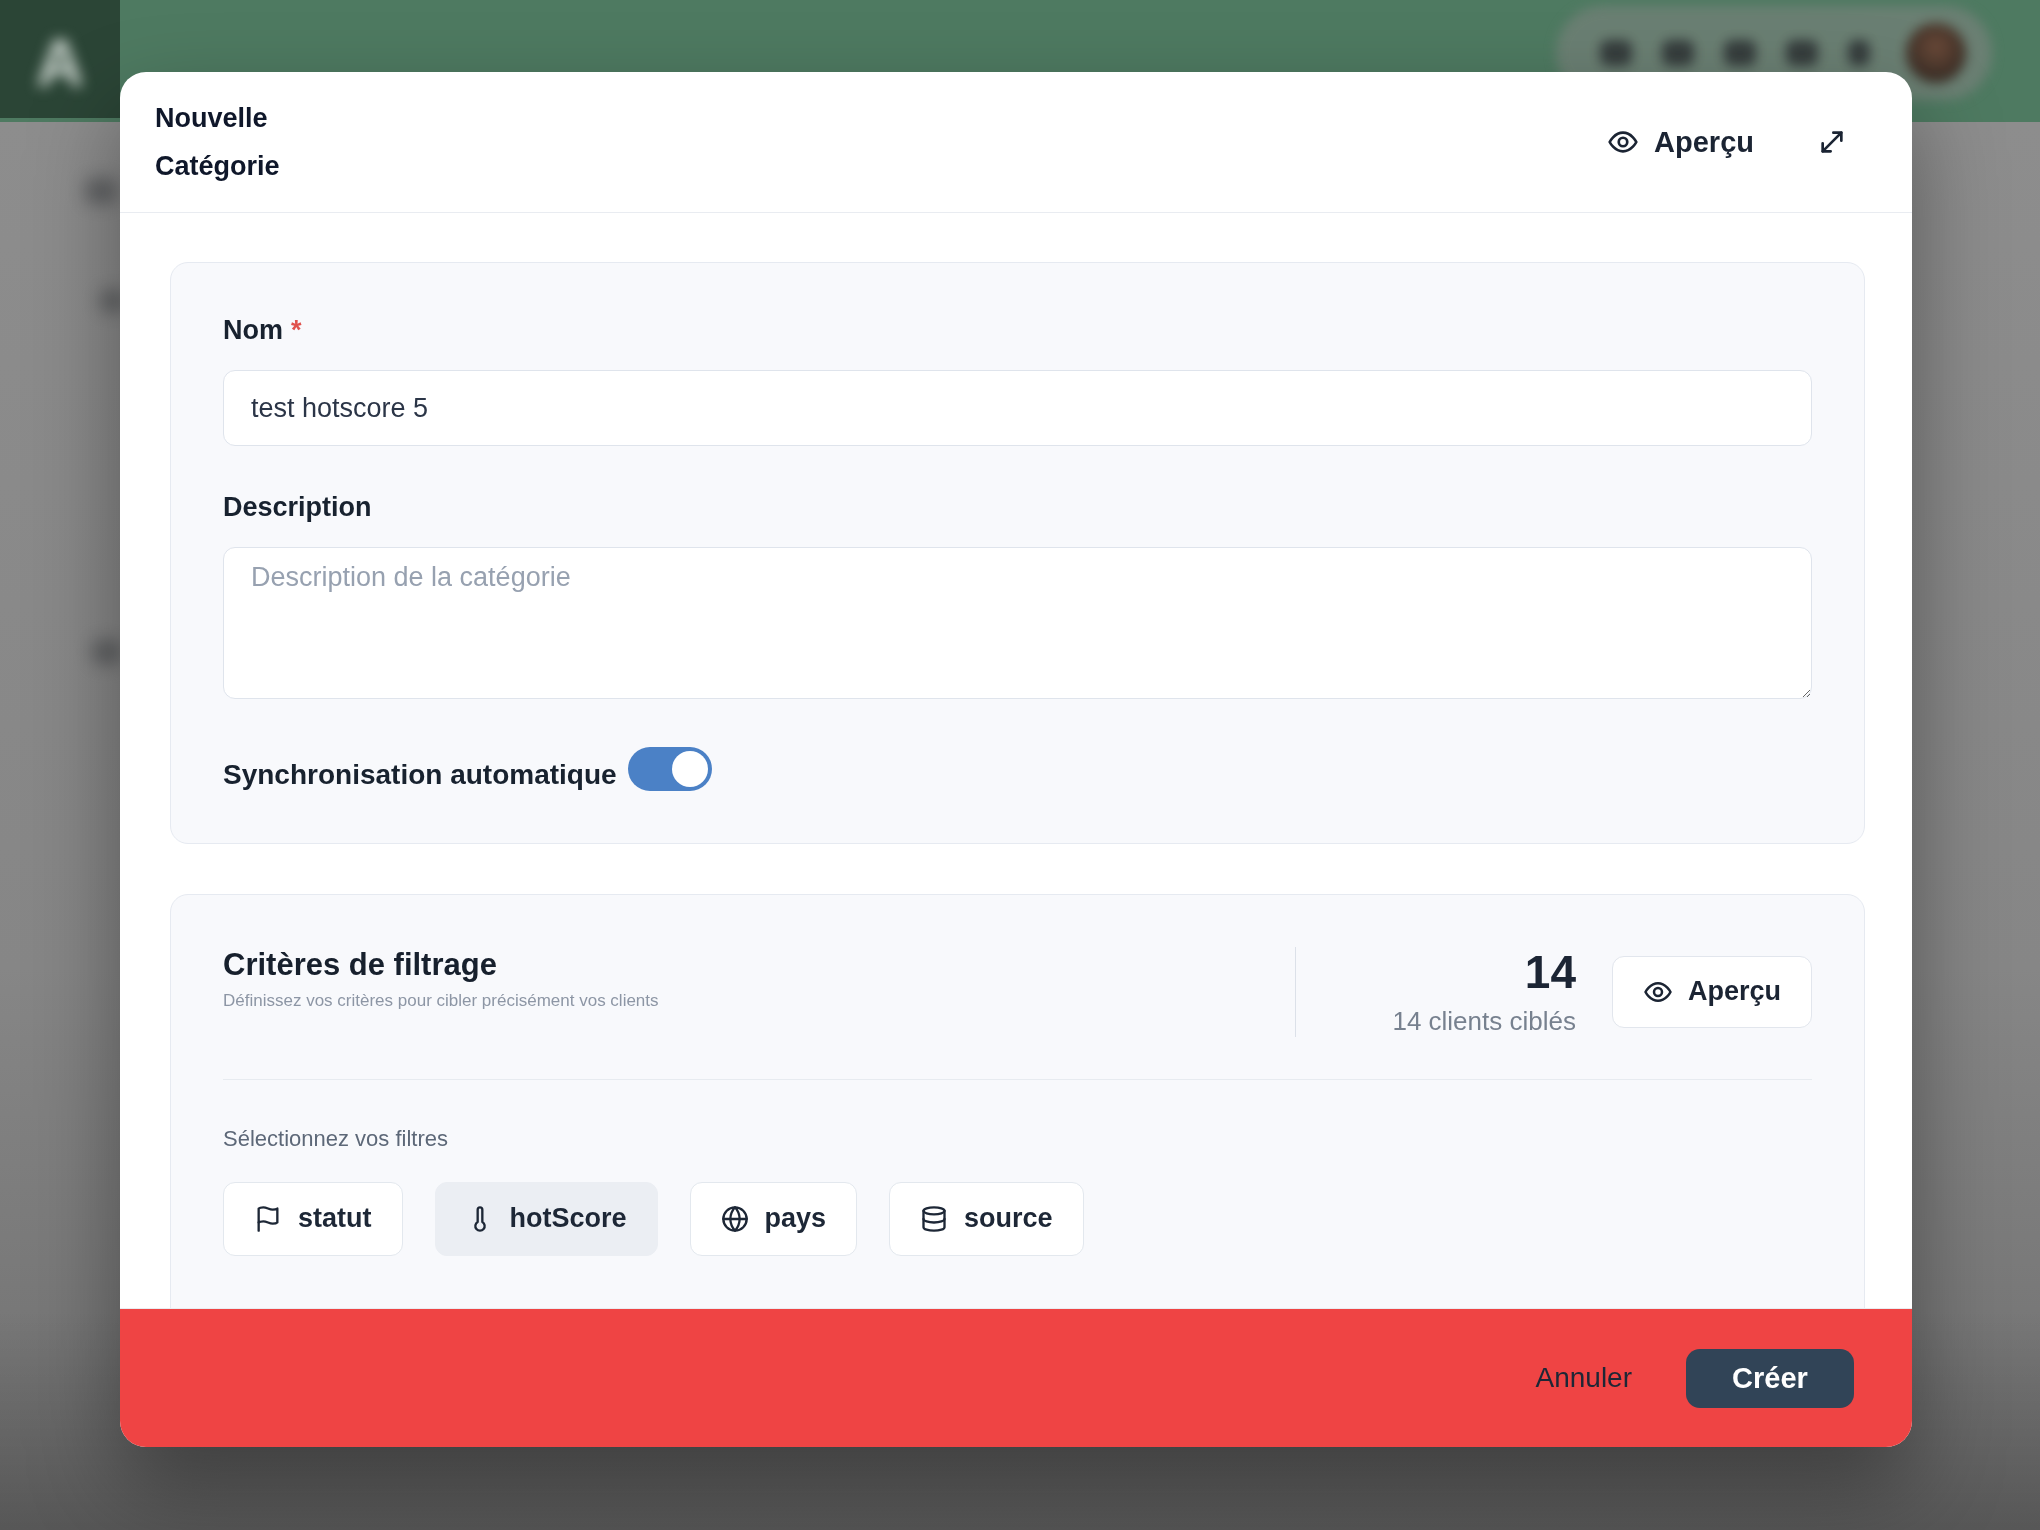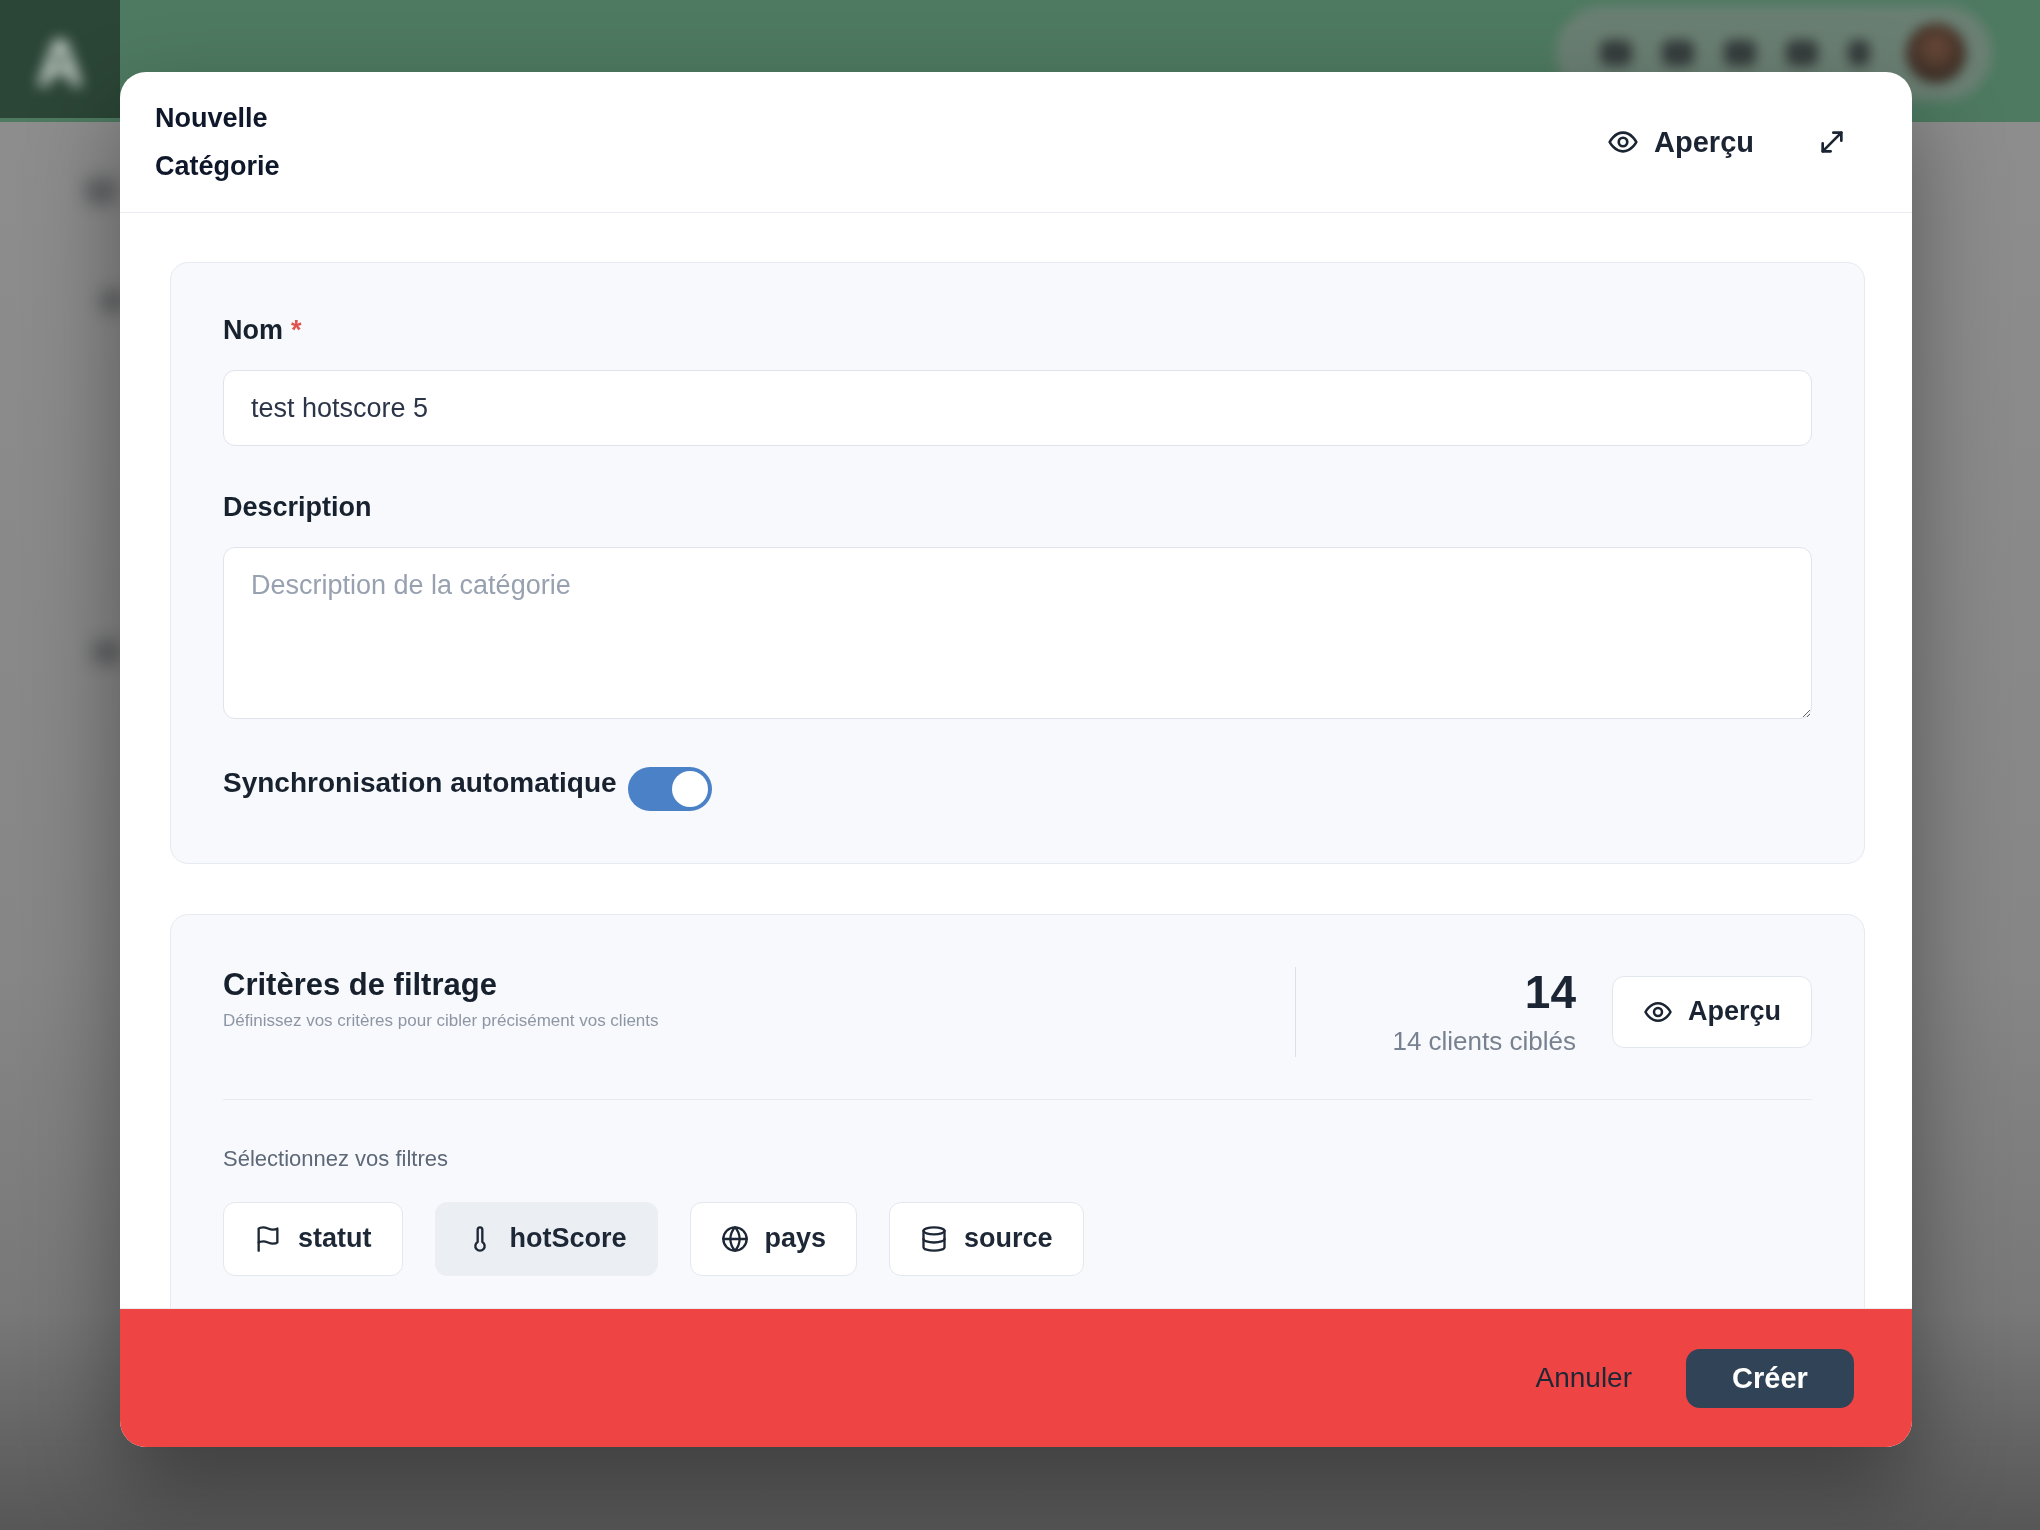--- a/index.html
+++ b/index.html
@@ -94,29 +94,29 @@
   }
   .req { color:#e0524d; margin-left:8px; }
   .text-input {
     width:100%; height:76px; background:#fff;
     border:1px solid #dfe4ec; border-radius:12px;
     font-size:27px; color:#2b3547; padding:0 27px;
     font-family:"Liberation Sans", sans-serif; outline:none;
   }
   .desc-label { margin-top:46px; }
   .text-area {
-    width:100%; height:172px; background:#fff;
+    width:100%; height:152px; background:#fff;
     border:1px solid #dfe4ec; border-radius:12px;
-    font-size:27px; color:#2b3547; padding:22px 27px;
+    font-size:27px; color:#2b3547; padding:14px 27px;
     font-family:"Liberation Sans", sans-serif; outline:none;
     resize:vertical;
   }
   .text-area::placeholder, .text-input::placeholder { color:#97a1b0; }
 
-  .sync-row { margin-top:44px; display:flex; align-items:flex-start; gap:11px; }
+  .sync-row { margin-top:44px; display:flex; align-items:flex-end; gap:11px; }
   .sync-label { font-size:28px; font-weight:600; color:#18222f; }
   .toggle {
     width:84px; height:44px; border-radius:22px; background:#4b81c6;
     position:relative; border:none; cursor:pointer; flex:none;
   }
   .toggle .knob {
     position:absolute; top:4px; right:4px; width:36px; height:36px;
     border-radius:50%; background:#fff;
   }
 

